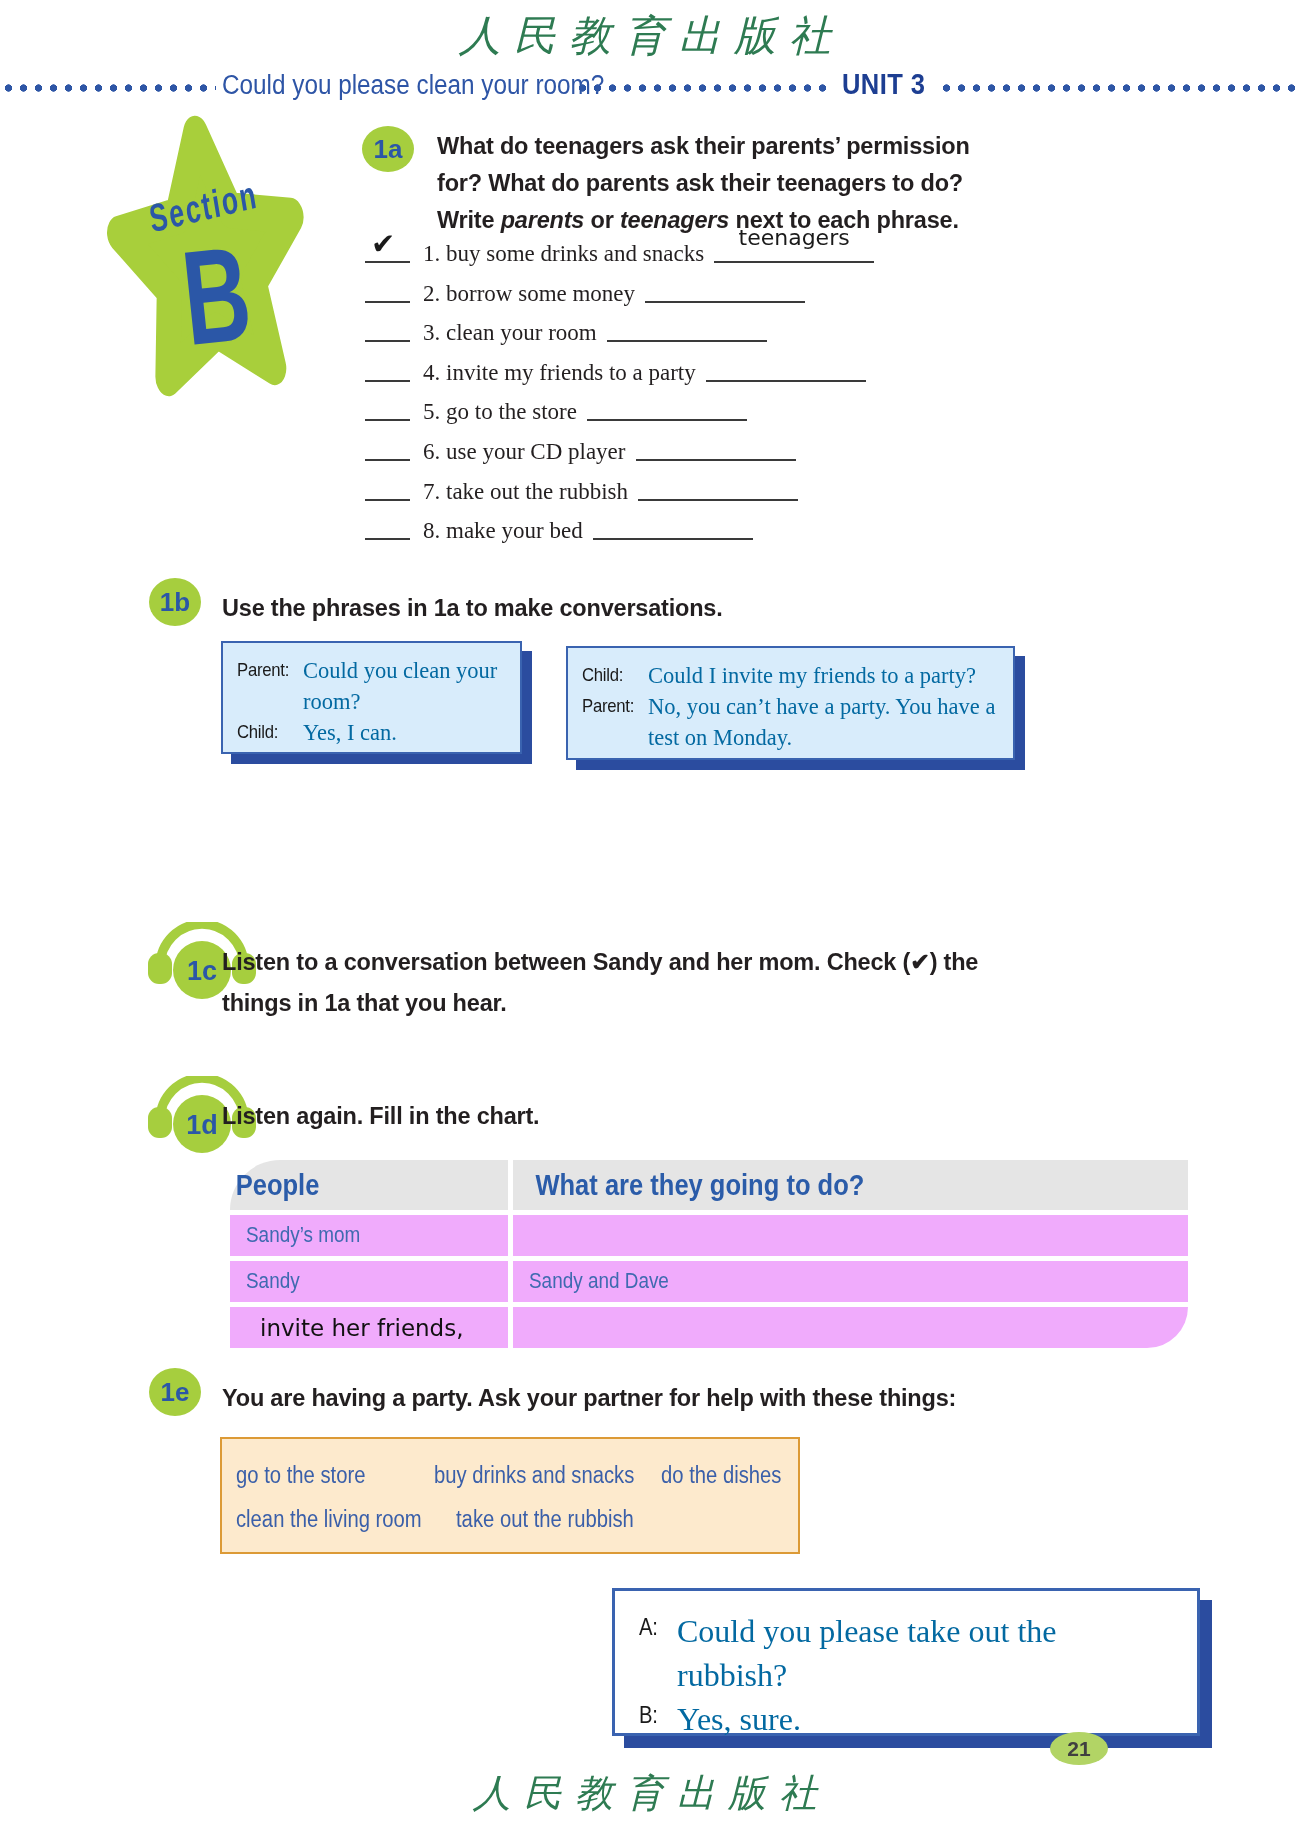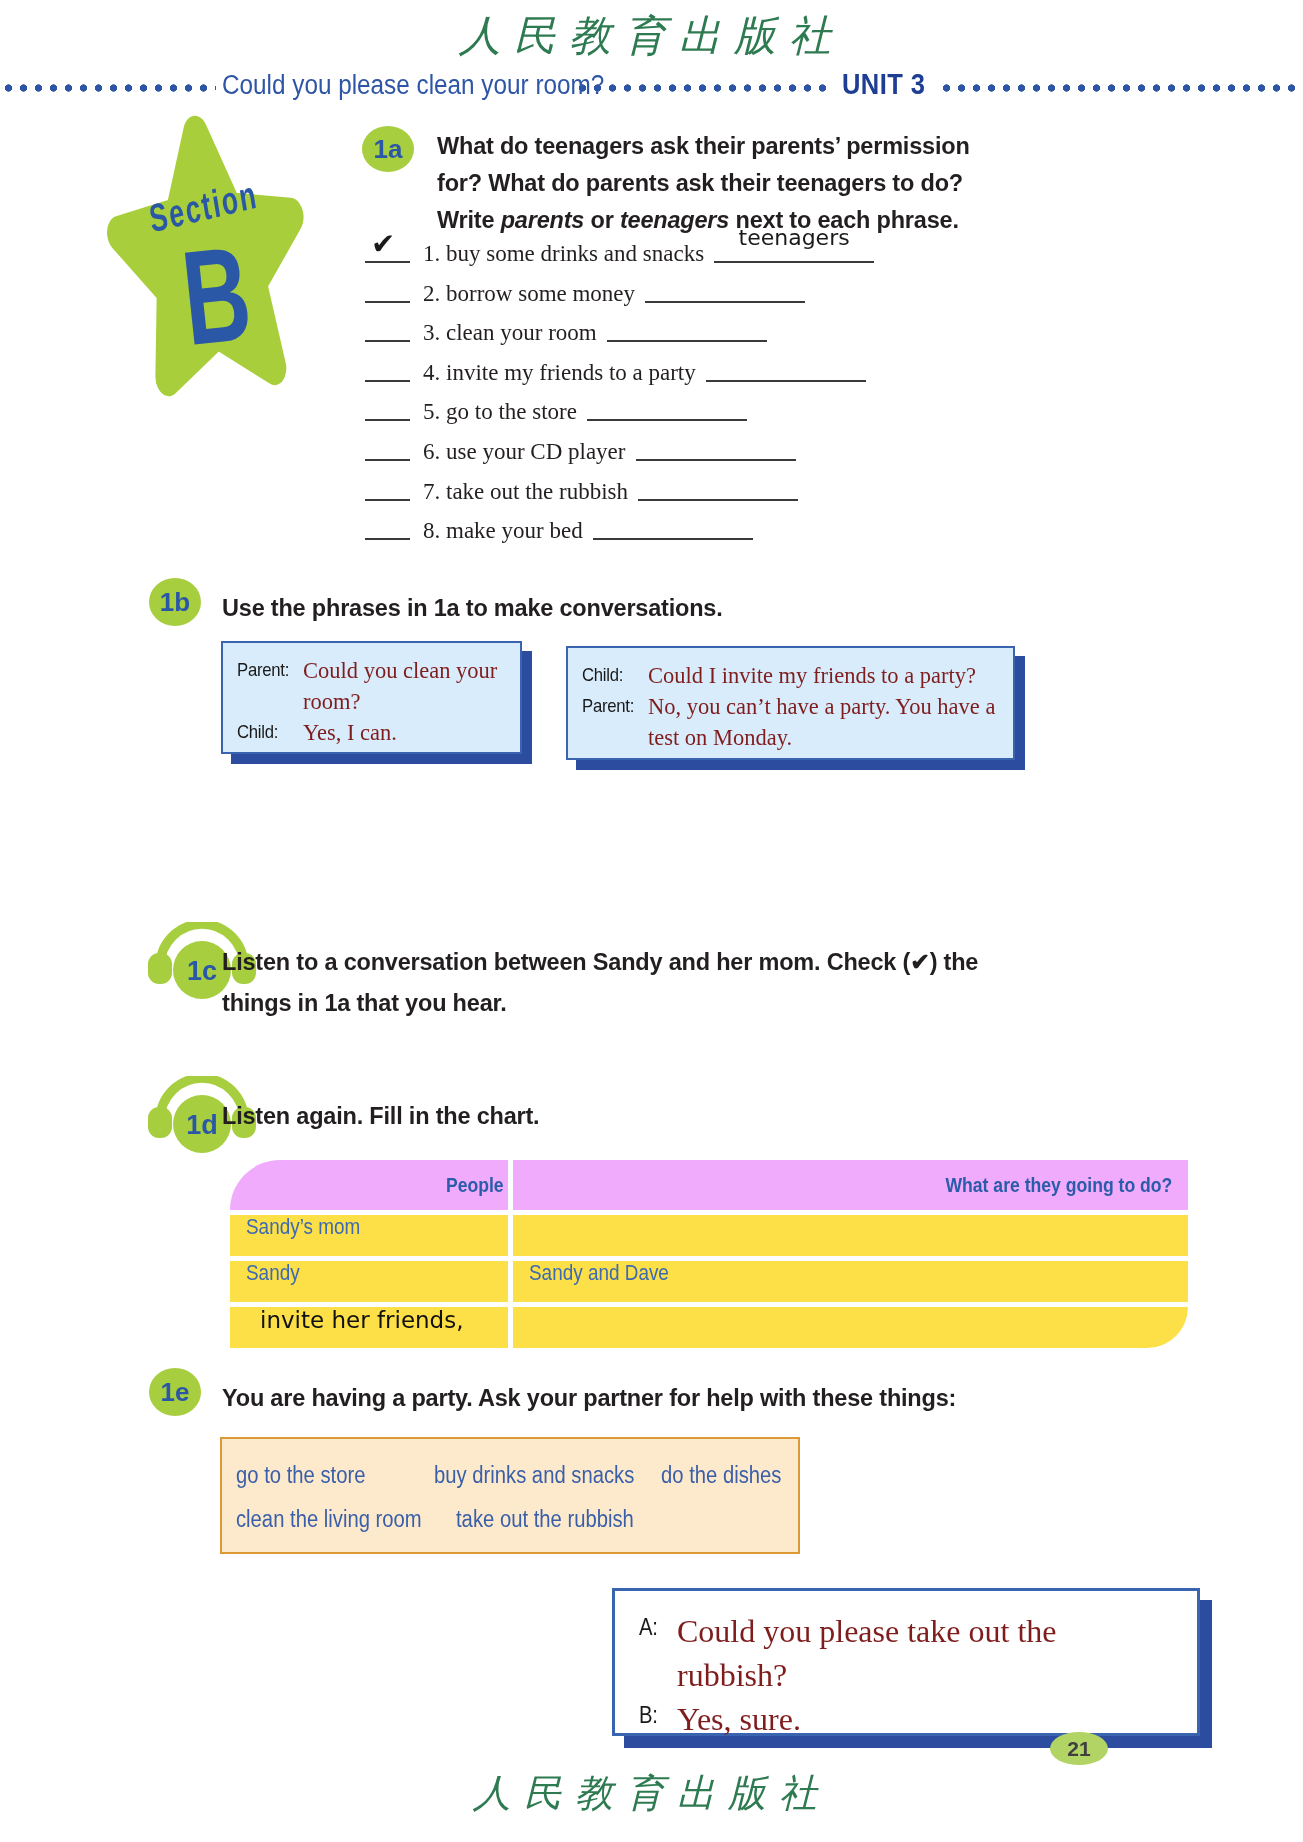--- a/index.html
+++ b/index.html
@@ -69,37 +69,37 @@
   
   .dlg{
     position:absolute;background:#d8ecfb;border:2px solid #3a63b0;
     box-shadow:10px 10px 0 #2b4c9f;padding:12px 14px;box-sizing:border-box;
   }
   .dlg-line{display:flex;}
   .dlg-speaker{
     flex:0 0 66px;font-family:"Liberation Sans",sans-serif;font-size:19px;color:#1a1a1a;
     padding-top:4px;transform:scaleX(0.88);transform-origin:left top;letter-spacing:-0.3px;
   }
-  .dlg-text{font-size:22.5px;line-height:31px;color:#7f1d1d;font-family:Liberation Serif, serif;}
+  .dlg-text{font-size:22.5px;line-height:31px;color:#0369a1;font-family:Liberation Serif, serif;}
   .dlg-white{background:#ffffff;border-width:3px;box-shadow:12px 12px 0 #2b4c9f;padding:18px 24px;}
   .dlg-white .dlg-speaker{flex:0 0 38px;font-size:23px;padding-top:5px;}
   .dlg-white .dlg-text{font-size:32px;line-height:44px;}
   
   .hpbadge{position:absolute;}
   
   .chart{
     position:absolute;left:230px;top:1160px;width:958px;
     display:grid;grid-template-columns:278px 675px;gap:5px;
   }
   .c-h{
-    background:#f0abfc;height:50px;display:flex;align-items:center;justify-content:flex-end;
-    font-family:"Liberation Sans",sans-serif;font-weight:bold;font-size:20px;color:#2b5ca9;
+    background:#e5e5e5;height:50px;display:flex;align-items:center;justify-content:flex-start;
+    font-family:"Liberation Sans",sans-serif;font-weight:bold;font-size:29px;color:#2b5ca9;
   }
   .c-h1{border-top-left-radius:52px;}
-  .c-cell{background:#fde047;height:41px;display:flex;align-items:flex-start;}
+  .c-cell{background:#f0abfc;height:41px;display:flex;align-items:center;}
   .c-p{
     padding-left:16px;font-family:"Liberation Sans",sans-serif;font-size:21.5px;color:#3f6ab0;
   }
   .c-last{border-bottom-right-radius:62px;}
   .c-hand{
     padding-left:30px;font-family:"DejaVu Sans",sans-serif;font-size:23px;color:#111111;
   }
   .condx{display:inline-block;transform:scaleX(0.88);transform-origin:center center;white-space:nowrap;}
   .condl{display:inline-block;transform:scaleX(0.88);transform-origin:left center;white-space:nowrap;}
   

